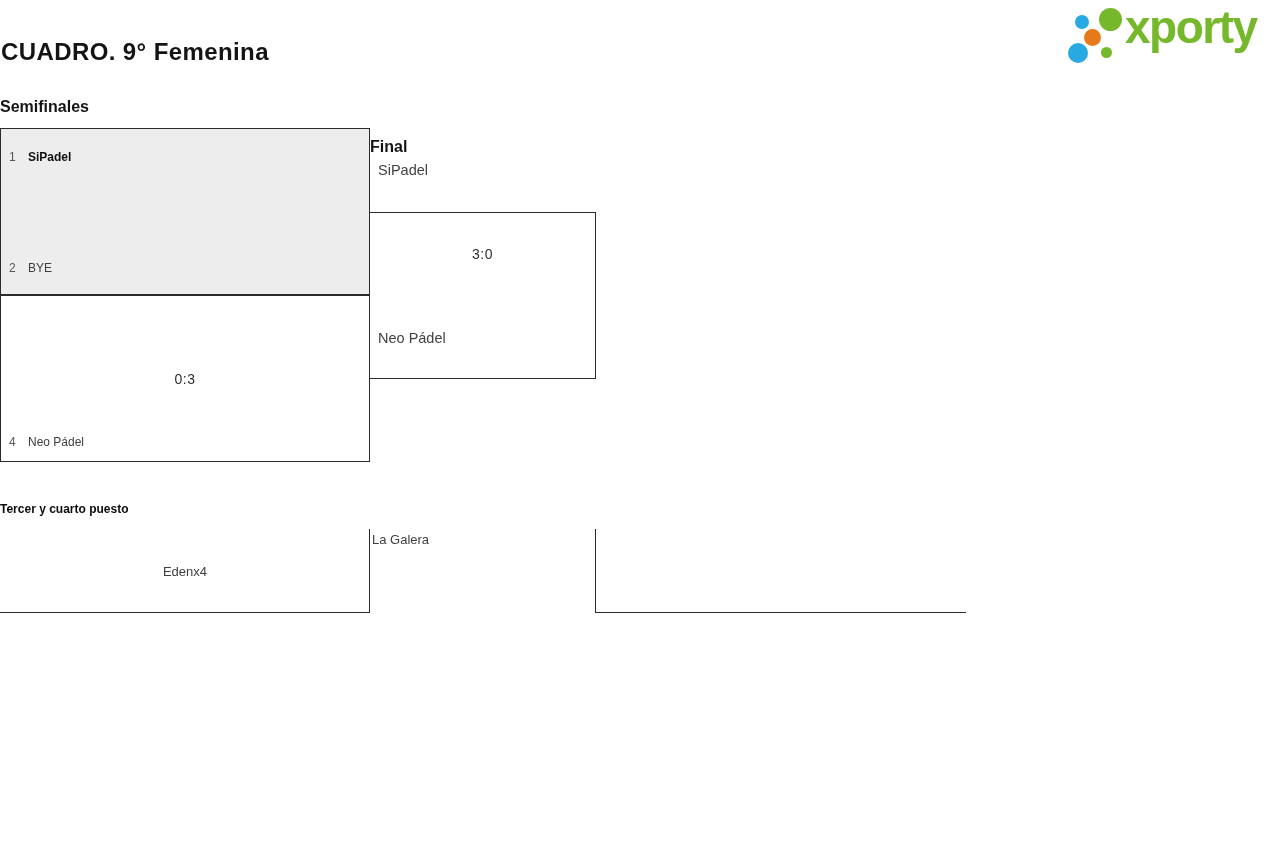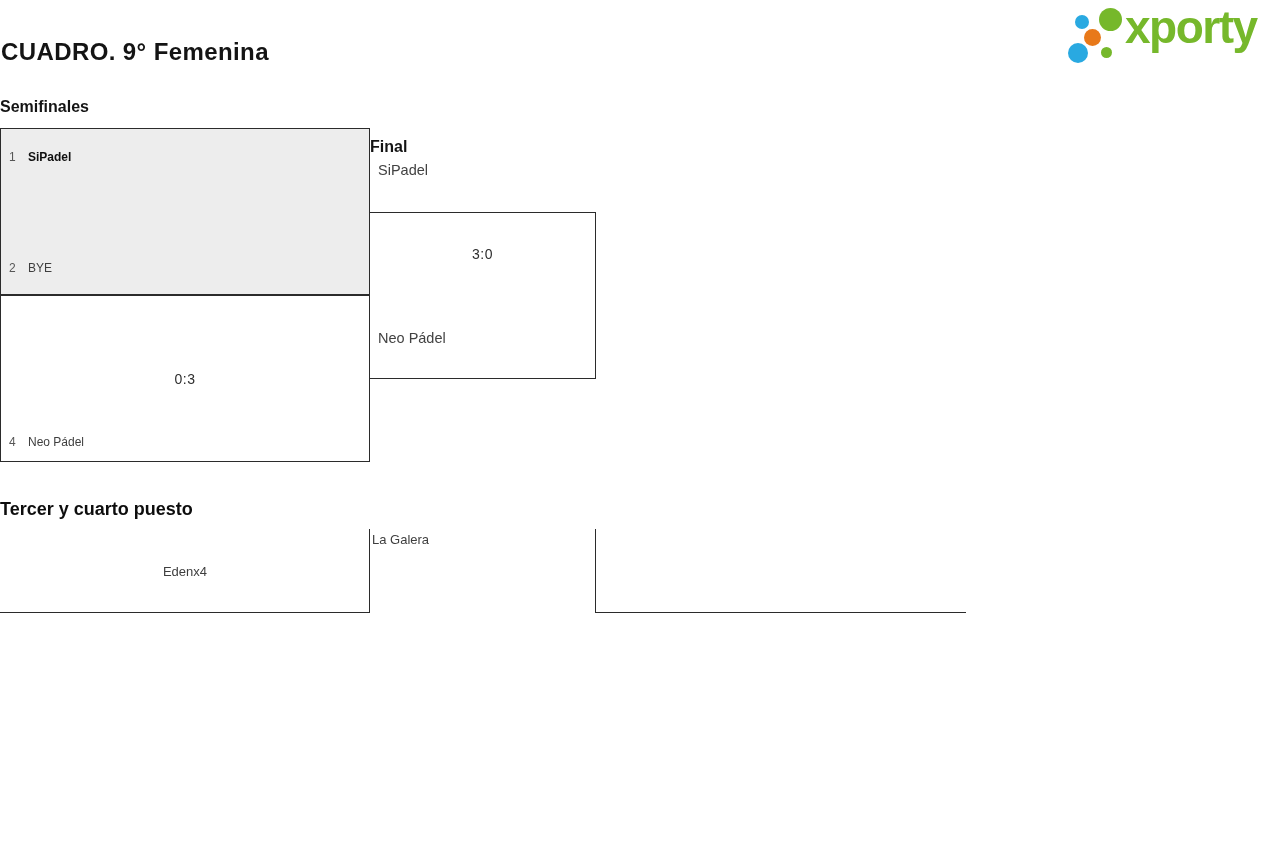--- a/index.html
+++ b/index.html
@@ -67,21 +67,21 @@
   }
   .final-team{
     left:378px;
     transform:translateY(-50%);
     font-size:14.5px;color:#424242;
     white-space:nowrap;
   }
   
   .tp-heading{
     left:0;top:509px;transform:translateY(-50%);
-    font-size:18px;font-weight:bold;color:#0d0d0d;
+    font-size:12px;font-weight:bold;color:#0d0d0d;
     white-space:nowrap;
   }
   .tp-left-box{
     left:0;top:529px;width:369px;height:83px;
     border-right:1px solid #2b2b2b;
     border-bottom:1px solid #2b2b2b;
   }
   .tp-right-box{
     left:595px;top:529px;width:370px;height:83px;
     border-left:1px solid #2b2b2b;

